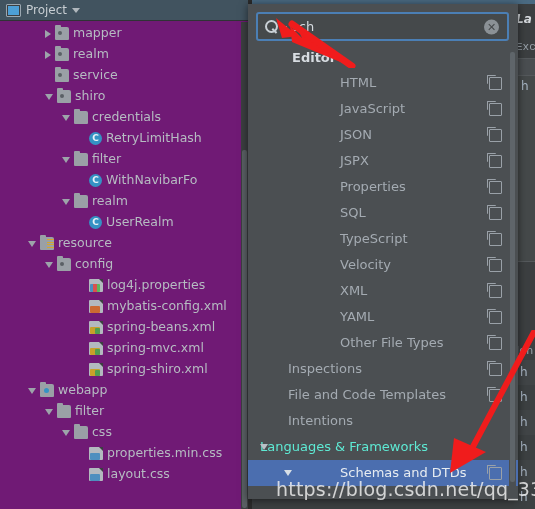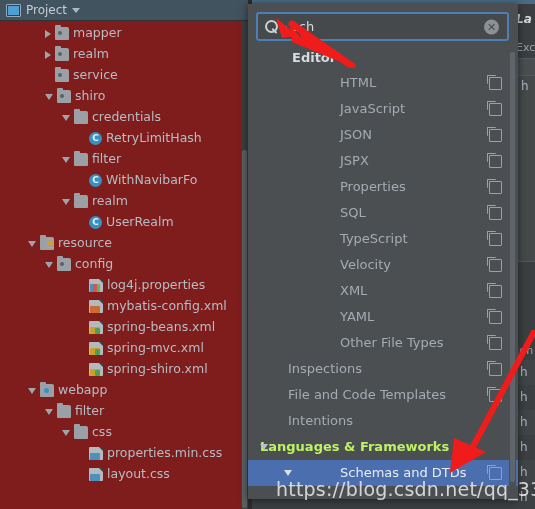--- a/index.html
+++ b/index.html
@@ -9,21 +9,21 @@
     font-family:"DejaVu Sans","Liberation Sans",sans-serif;
     font-size:12px;
     color:#a9b7c6;
     position:relative;
   }
   .root{position:absolute;inset:0;}
 
   
   #project-panel{
     position:absolute;left:0;top:0;width:248px;height:509px;
-    background:#7f1d1d;
+    background:#701a75;
   }
   #project-header{
     position:absolute;left:0;top:0;width:248px;height:21px;
     background:#41535f;
     display:flex;align-items:center;gap:5px;padding-left:6px;
     box-sizing:border-box;
     border-bottom:1px solid #2f3335;
   }
   #project-header .winicon{
     width:13px;height:11px;border:1px solid #9aa7b0;border-radius:1px;
@@ -97,21 +97,21 @@
   #panel-divider{
     position:absolute;left:248px;top:0;width:4px;height:509px;background:#2b2b2b;
   }
 
   
   #right-panel{
     position:absolute;left:252px;top:0;width:283px;height:509px;background:#3c3f41;
   }
   #rp-topline{position:absolute;left:0;top:0;width:283px;height:4px;background:#4a6a82;}
   #rp-title{position:absolute;left:264px;top:12px;font-size:12px;font-weight:bold;color:#d6dade;white-space:nowrap;font-style:italic;}
-  #rp-sub{position:absolute;left:264px;top:41px;font-size:11px;color:#9aa3ab;white-space:nowrap;}
+  #rp-sub{position:absolute;left:264px;top:41px;font-size:11px;color:#9aa3ab;white-space:nowrap;font-family:Liberation Mono, monospace;}
   #rp-tablehdr{position:absolute;left:262px;top:58px;width:40px;height:17px;background:#4a4e51;border:1px solid #55595c;}
   #rp-box{position:absolute;left:262px;top:75px;width:40px;height:185px;background:#45494a;border:1px solid #55595c;}
   #rp-box .cellrow{height:21px;line-height:21px;padding-left:6px;color:#a9b7c6;font-size:12px;}
   #rp-sub2{position:absolute;left:264px;top:344px;font-size:11px;color:#9aa3ab;white-space:nowrap;}
   #rp-list2{position:absolute;left:262px;top:360px;width:40px;height:149px;}
   #rp-list2 .cellrow{height:25px;line-height:25px;padding-left:6px;color:#a9b7c6;font-size:12px;}
   #rp-list2 .cellrow:nth-child(odd){background:#414547;}
   #rp-list2 .cellrow:nth-child(even){background:#3c4042;}
   #rp-sel-marker{position:absolute;left:252px;top:440px;width:7px;height:22px;background:#4b6eaf;}
 
@@ -143,21 +143,21 @@
   #search-text{margin-left:5px;color:#d6dbe0;font-size:13px;}
   #search-clear{
     position:absolute;right:8px;top:50%;transform:translateY(-50%);
     width:15px;height:15px;border-radius:50%;background:#8b9196;
     color:#45494b;font-size:11px;line-height:15px;text-align:center;font-weight:bold;
   }
 
   #results{position:absolute;left:0;top:42px;width:270px;height:453px;overflow:hidden;}
   .ritem{position:relative;height:26px;line-height:26px;white-space:nowrap;font-size:13px;color:#a4abb2;}
   .ritem.group{font-weight:bold;color:#d7dce1;padding-left:44px;height:24px;line-height:24px;}
-  .ritem.group2{font-weight:bold;color:#bef264;padding-left:12px;height:26px;line-height:26px;}
+  .ritem.group2{font-weight:normal;color:#5eead4;padding-left:12px;height:26px;line-height:26px;}
   .ritem.lv1{padding-left:92px;}
   .ritem.lv0{padding-left:40px;}
   .ritem.sel{background:#4b6eaf;color:#e7ecf1;}
   .ritem .gcaret{
     position:absolute;left:0;top:50%;margin-top:-3px;width:0;height:0;
     border-left:4.5px solid transparent;border-right:4.5px solid transparent;border-top:6px solid #b9c0c6;
   }
   .ritem.group2 .gcaret{left:12px;}
   .ritem.sel .gcaret{left:36px;border-top-color:#d8dfe6;}
   .ritem.childcaret .gcaret{left:36px;}

